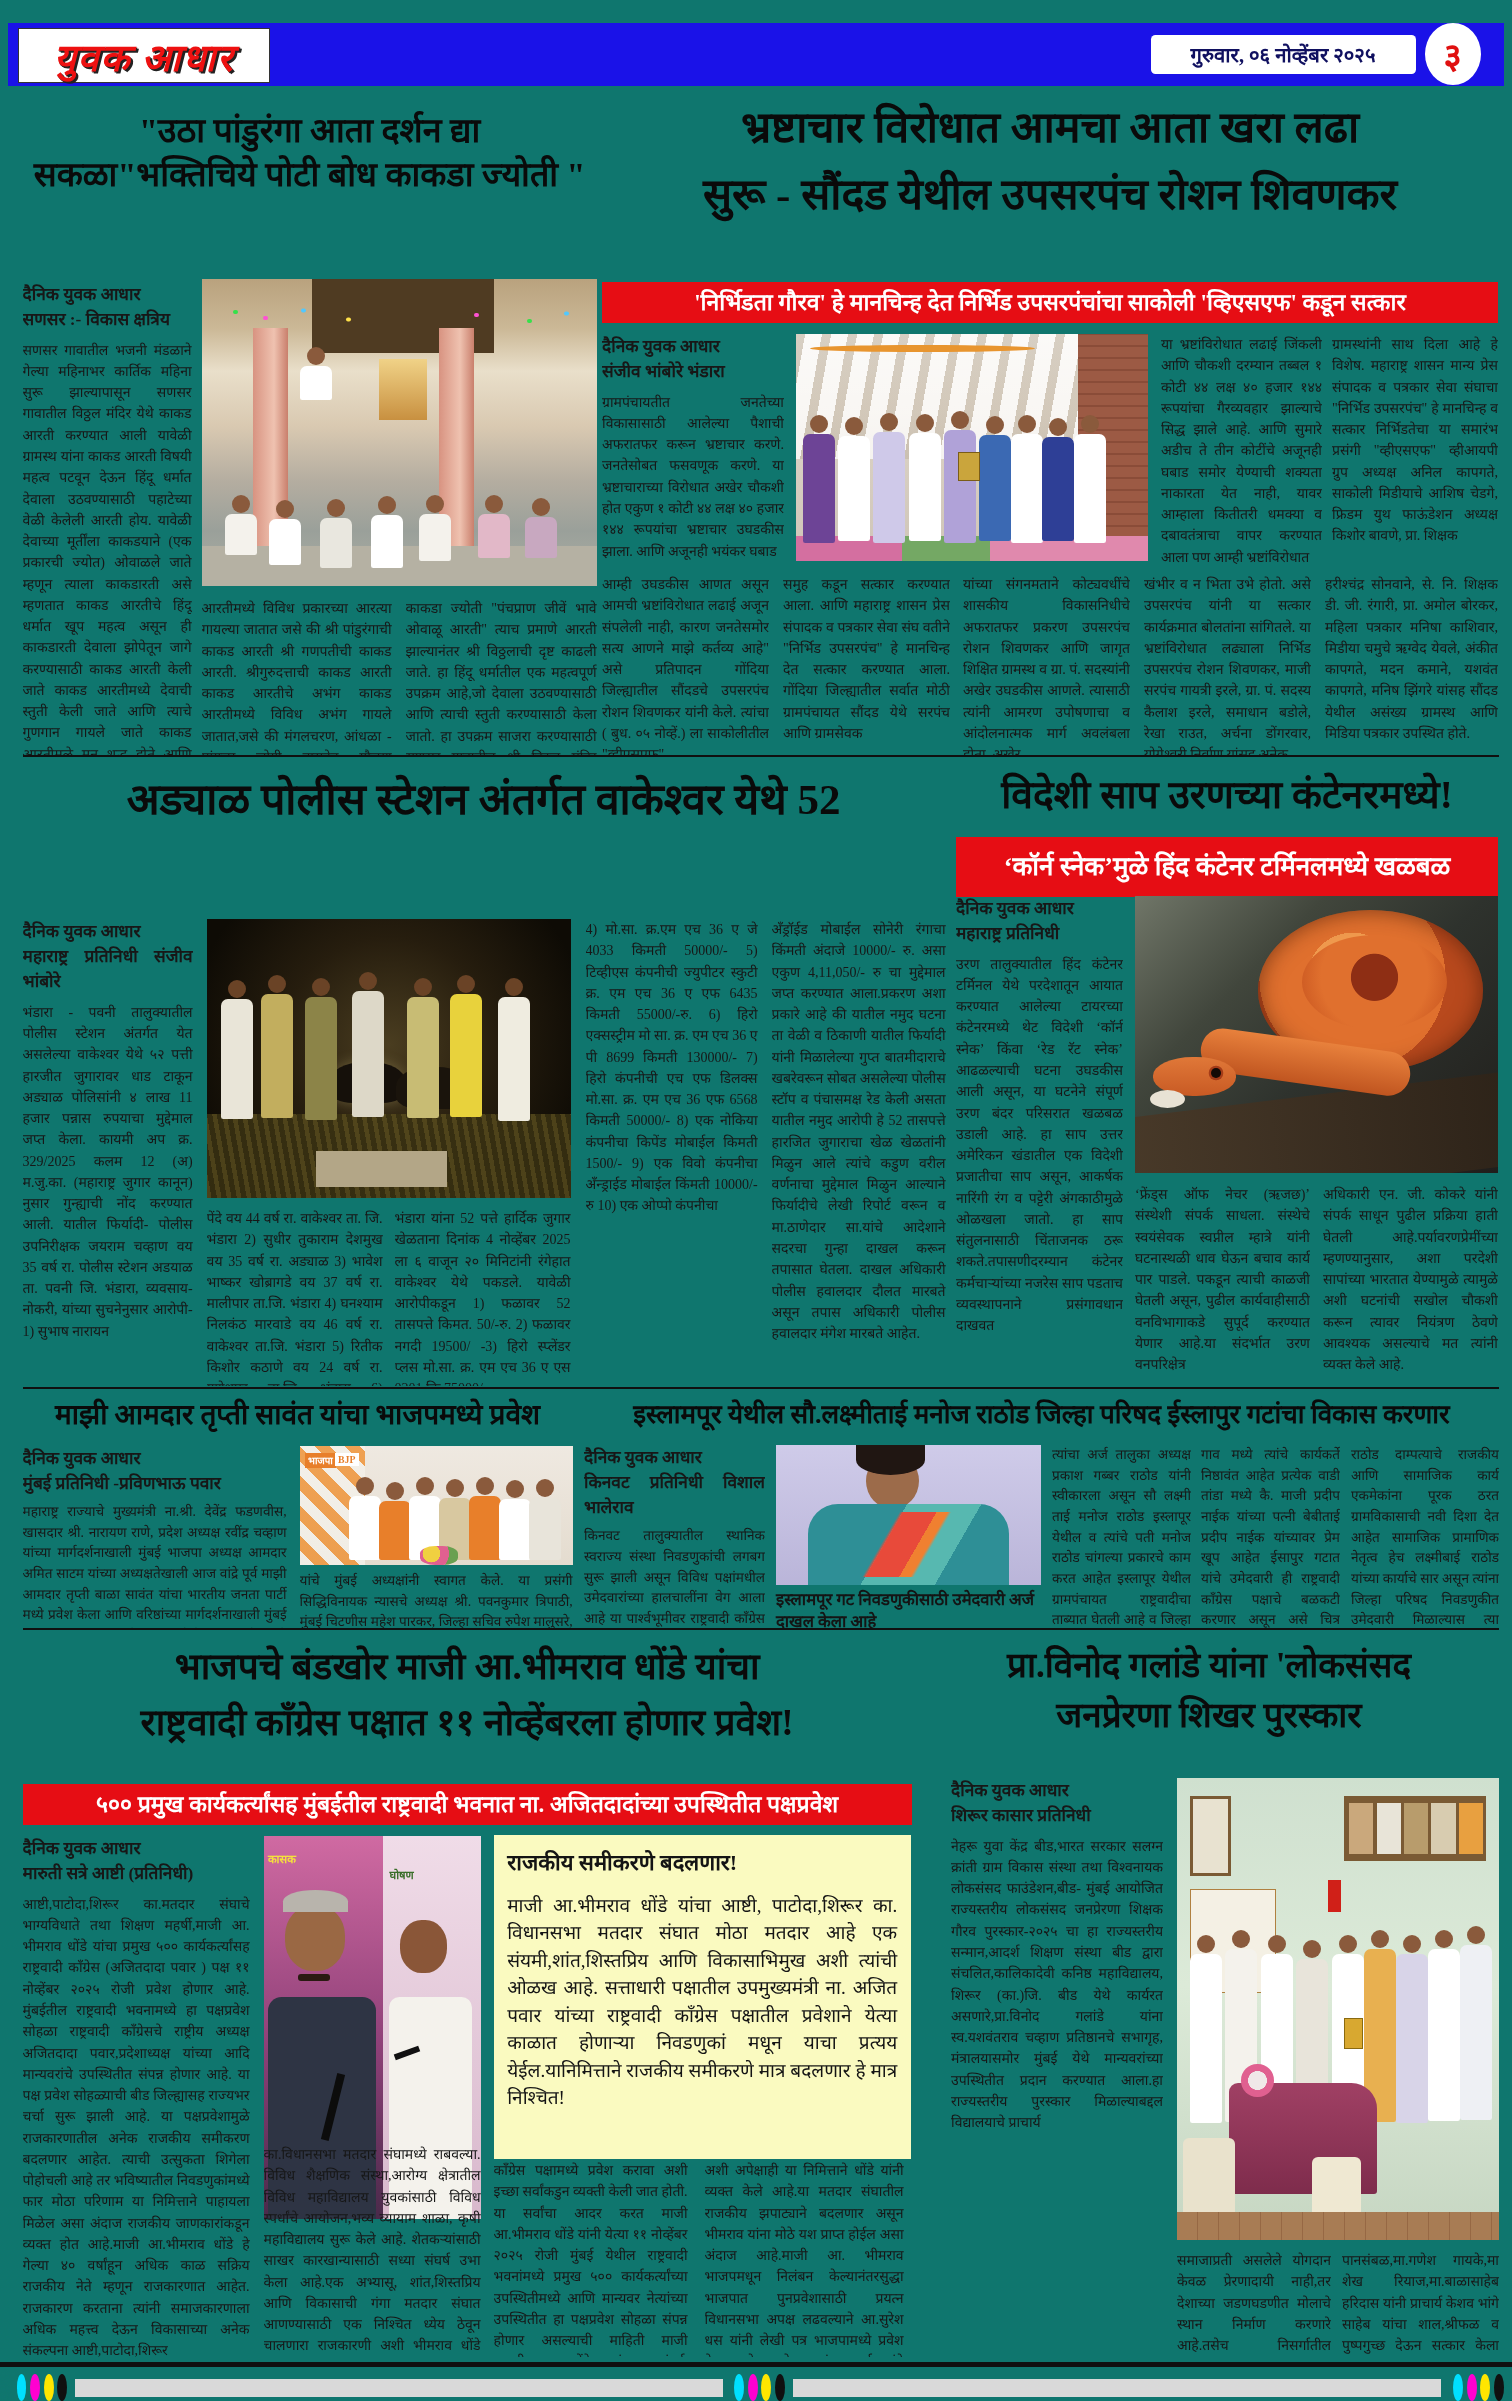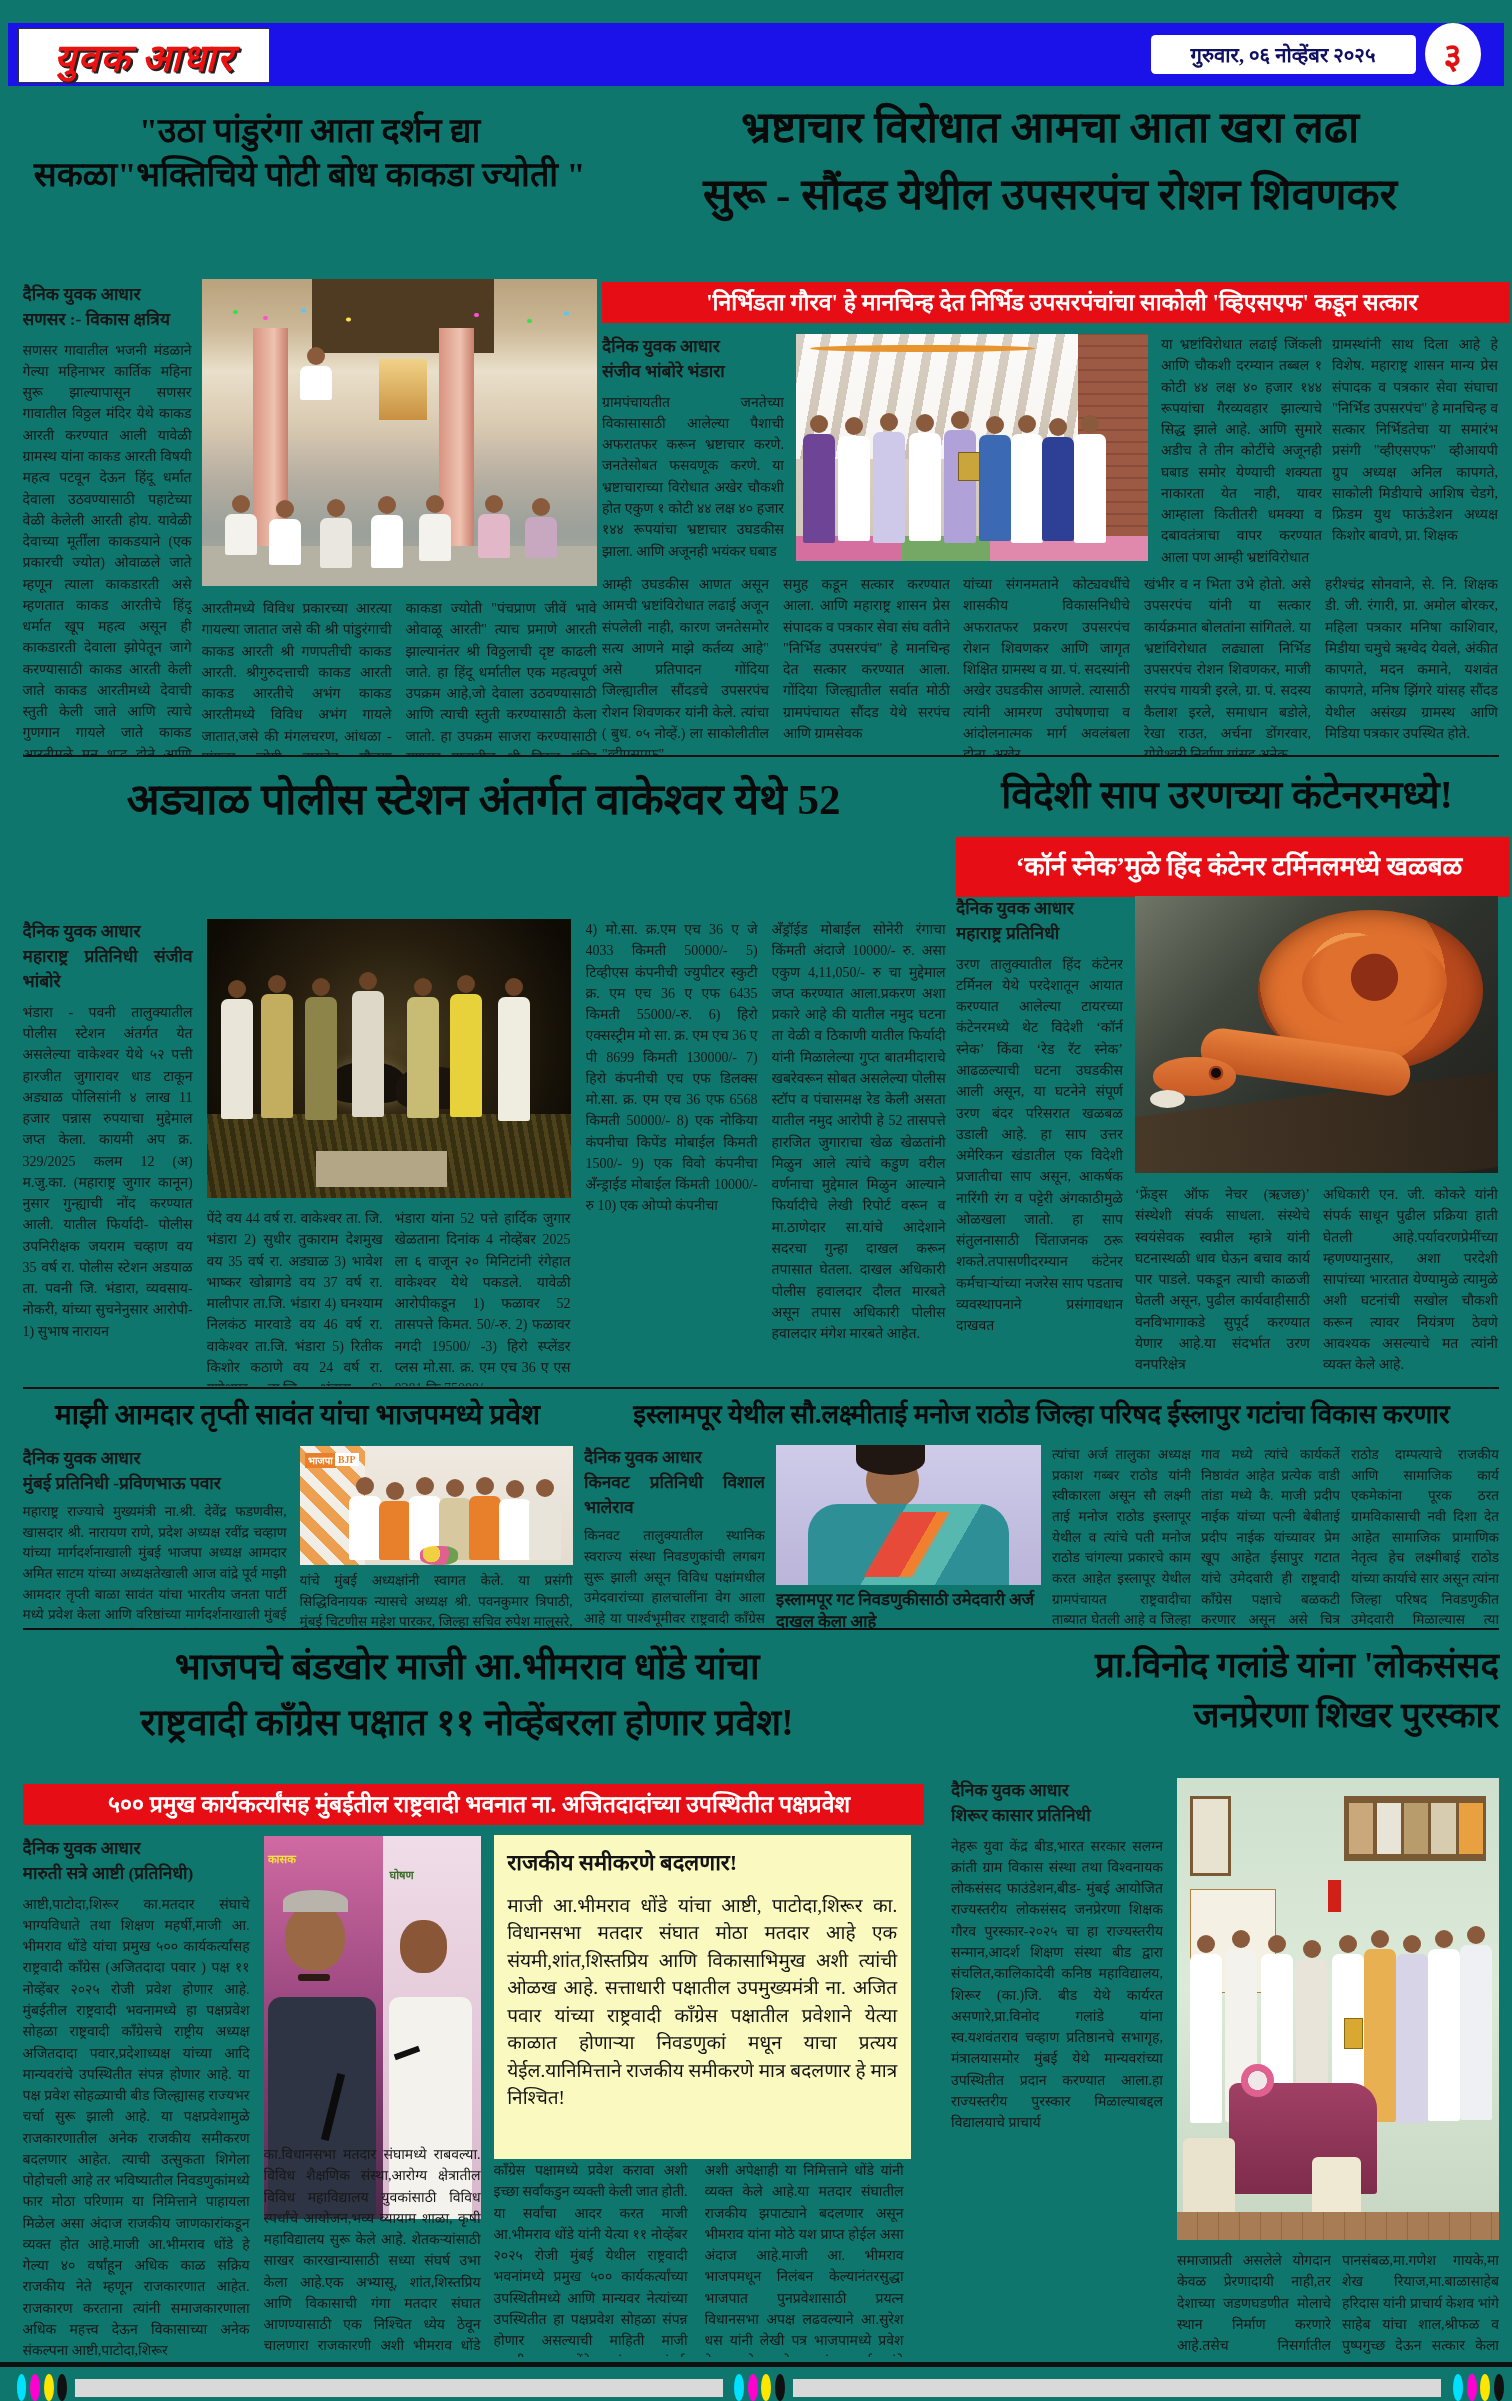--- a/index.html
+++ b/index.html
@@ -1,21 +1,21 @@
 <!DOCTYPE html>
 <html style="font-size:12px"><head>
 <meta charset="utf-8">
 <style>
   html,body{margin:0;padding:0;background:#e9e9e9;}
   .page{position:relative;width:1512px;height:2401px;background:#0f766e;overflow:hidden;
         font-family:"Liberation Serif", serif;color:#141414;margin:0 auto;}
   .art{position:absolute;}
   .hl{font-weight:bold;text-align:center;color:#0a0a0a;line-height:1.3;font-family:"Liberation Serif",serif;}
   .redbar{background:#e60d14;color:#ffffff;font-weight:bold;text-align:center;
-          display:flex;align-items:center;justify-content:center;line-height:1.2;padding-left:12px;}
+          display:flex;align-items:center;justify-content:center;line-height:1.2;}
   .byline{font-weight:bold;font-size:17.3px;line-height:1.45;display:block;}
   .col{position:absolute;overflow:hidden;font-size:14px;line-height:1.52;text-align:justify;color:#171717;}
   .photo{position:absolute;overflow:hidden;background:#8b8b85;}
   .cap{font-weight:bold;font-size:16.6px;line-height:1.35;}
   .hdiv{position:absolute;background:#101010;height:2.3px;}
   .fig{position:absolute;width:32px;height:83px;}
   .fig::before{content:"";position:absolute;top:0;left:50%;transform:translateX(-50%);
                width:18px;height:18px;border-radius:50%;background:var(--sk,#8a5a3c);}
   .fig::after{content:"";position:absolute;top:19px;left:0;right:0;bottom:0;
               border-radius:6.8px 6.8px 2.3px 2.3px;background:var(--sh,#fff);}
@@ -240,21 +240,21 @@
     <div class="col" style="left:241px;top:511px;width:217px;bottom:0;"><span>का.विधानसभा मतदार संघामध्ये राबवल्या. विविध शैक्षणिक संस्था,आरोग्य क्षेत्रातील विविध महाविद्यालय युवकांसाठी विविध स्पर्धांचे आयोजन,भव्य व्यायाम शाळा, कृषी महाविद्यालय सुरू केले आहे. शेतकऱ्यांसाठी साखर कारखान्यासाठी सध्या संघर्ष उभा केला आहे.एक अभ्यासू, शांत,शिस्तप्रिय आणि विकासाची गंगा मतदार संघात आणण्यासाठी एक निश्चित ध्येय ठेवून चालणारा राजकारणी अशी भीमराव धोंडे यांची ओळख महाराष्ट्राच्या राजकारणात आहे.आष्टी विधानसभा निवडणुकीत पराभूत झाल्यानंतरसुद्धा त्यांची लोकप्रियता कायम राहिली.आष्टी,पाटोदा, शिरूर का. विधानसभा मतदार संघातील कार्यकर्त्यांच्या चर्चेतून आणि आग्रहावरून महाराष्ट्र राज्याचे उपमुख्यमंत्री आणि अर्थमंत्री तसेच बीड जिल्ह्याचे पालकमंत्री ना.अजितदादा पवार यांच्या राष्ट्रवादी</span></div>
     <div class="ybox" style="left:471px;top:202px;width:390px;height:303px;">
       <div class="yt">राजकीय समीकरणे बदलणार!</div>
       <div class="yx">माजी आ.भीमराव धोंडे यांचा आष्टी, पाटोदा,शिरूर का. विधानसभा मतदार संघात मोठा मतदार आहे एक संयमी,शांत,शिस्तप्रिय आणि विकासाभिमुख अशी त्यांची ओळख आहे. सत्ताधारी पक्षातील उपमुख्यमंत्री ना. अजित पवार यांच्या राष्ट्रवादी काँग्रेस पक्षातील प्रवेशाने येत्या काळात होणाऱ्या निवडणुकां मधून याचा प्रत्यय येईल.यानिमित्ताने राजकीय समीकरणे मात्र बदलणार हे मात्र निश्चित!</div>
     </div>
     <div class="col" style="left:471px;top:527px;width:194px;bottom:0;"><span>काँग्रेस पक्षामध्ये प्रवेश करावा अशी इच्छा सर्वांकडुन व्यक्ती केली जात होती. या सर्वांचा आदर करत माजी आ.भीमराव धोंडे यांनी येत्या ११ नोव्हेंबर २०२५ रोजी मुंबई येथील राष्ट्रवादी भवनांमध्ये प्रमुख ५०० कार्यकर्त्यांच्या उपस्थितीमध्ये आणि मान्यवर नेत्यांच्या उपस्थितीत हा पक्षप्रवेश सोहळा संपन्न होणार असल्याची माहिती माजी आ.भीमराव धोंडे यांच्या संपर्क कार्यालयातुन मिळली आहे. महाराष्ट्र राज्याचे उपमुख्यमंत्री तथा अर्थमंत्री आणि बीड जिल्ह्याचे पालकमंत्री ना. अजितदादा पवार हे सत्ता पक्षातील अत्यंत आक्रमक धडाडीचे नेते म्हणून ओळखले जातात. त्यांच्या पक्षातून त्यांच्या माध्यमातून विकास करण्यासाठी शक्ती आणि बळ मिळेल आणि सर्वसामान्य शेतकरी शेतमजूर आणि सर्व घटकांना अपेक्षित न्याय मिळेल आहे.</span></div>
     <div class="col" style="left:682px;top:527px;width:199px;bottom:0;"><span>अशी अपेक्षाही या निमित्ताने धोंडे यांनी व्यक्त केले आहे.या मतदार संघातील राजकीय झपाट्याने बदलणार असून भीमराव यांना मोठे यश प्राप्त होईल असा अंदाज आहे.माजी आ. भीमराव भाजपमधून निलंबन केल्यानंतरसुद्धा भाजपात पुनप्रवेशासाठी प्रयत्न विधानसभा अपक्ष लढवल्याने आ.सुरेश धस यांनी लेखी पत्र भाजपामध्ये प्रवेश देऊ नये असे ना.पंकजाताई मुंडे यांच्याकडून सुद्धा स्तरावरून भीमराव धोंडे यांच्या भाजप प्रवेशासाठी प्रयत्न झाला नाही म्हणून सत्ताधारी पक्षातच प्रवेश घेण्याचा निर्णय माजी आ. भीमराव धोंडे यांनी घेतला त्याला ११ नोव्हेंबरचा मुहूर्तही ठरला आहे.</span></div>
   </div>
 
   <div class="art" style="left:919px;top:1633px;width:580px;height:724px;">
-    <div class="hl" style="font-size:35px;margin-top:7.5px;line-height:1.45;text-align:right;">
+    <div class="hl" style="font-size:35px;margin-top:7.5px;line-height:1.45;">
       <div>प्रा.विनोद गलांडे यांना 'लोकसंसद</div>
       <div>जनप्रेरणा शिखर पुरस्कार</div>
     </div>
     <div class="col" style="left:32px;top:145px;width:212px;bottom:0;">
       <span class="byline">दैनिक युवक आधार</span>
       <span class="byline" style="margin-bottom:7.5px;">शिरूर कासार  प्रतिनिधी</span>
       <span>नेहरू युवा केंद्र बीड,भारत सरकार सलग्न क्रांती ग्राम विकास संस्था तथा विश्वनायक लोकसंसद फाउंडेशन,बीड- मुंबई आयोजित राज्यस्तरीय लोकसंसद जनप्रेरणा शिक्षक गौरव पुरस्कार-२०२५ चा हा राज्यस्तरीय सन्मान,आदर्श शिक्षण संस्था बीड द्वारा संचलित,कालिकादेवी कनिष्ठ महाविद्यालय, शिरूर (का.)जि. बीड येथे कार्यरत असणारे,प्रा.विनोद गलांडे यांना स्व.यशवंतराव चव्हाण प्रतिष्ठानचे सभागृह, मंत्रालयासमोर मुंबई येथे मान्यवरांच्या उपस्थितीत प्रदान करण्यात आला.हा राज्यस्तरीय पुरस्कार मिळाल्याबद्दल विद्यालयाचे प्राचार्य</span>
     </div>
     <div class="photo" style="left:258px;top:145px;width:322px;height:462px;background:linear-gradient(180deg,#cfe0cf 0%,#dcead8 45%,#c6d6c2 100%);">
       <div class="phl" style="left:4%;top:4%;width:11%;height:16%;background:#e8e2d0;border:3.8px solid #7a5a34;"></div>

